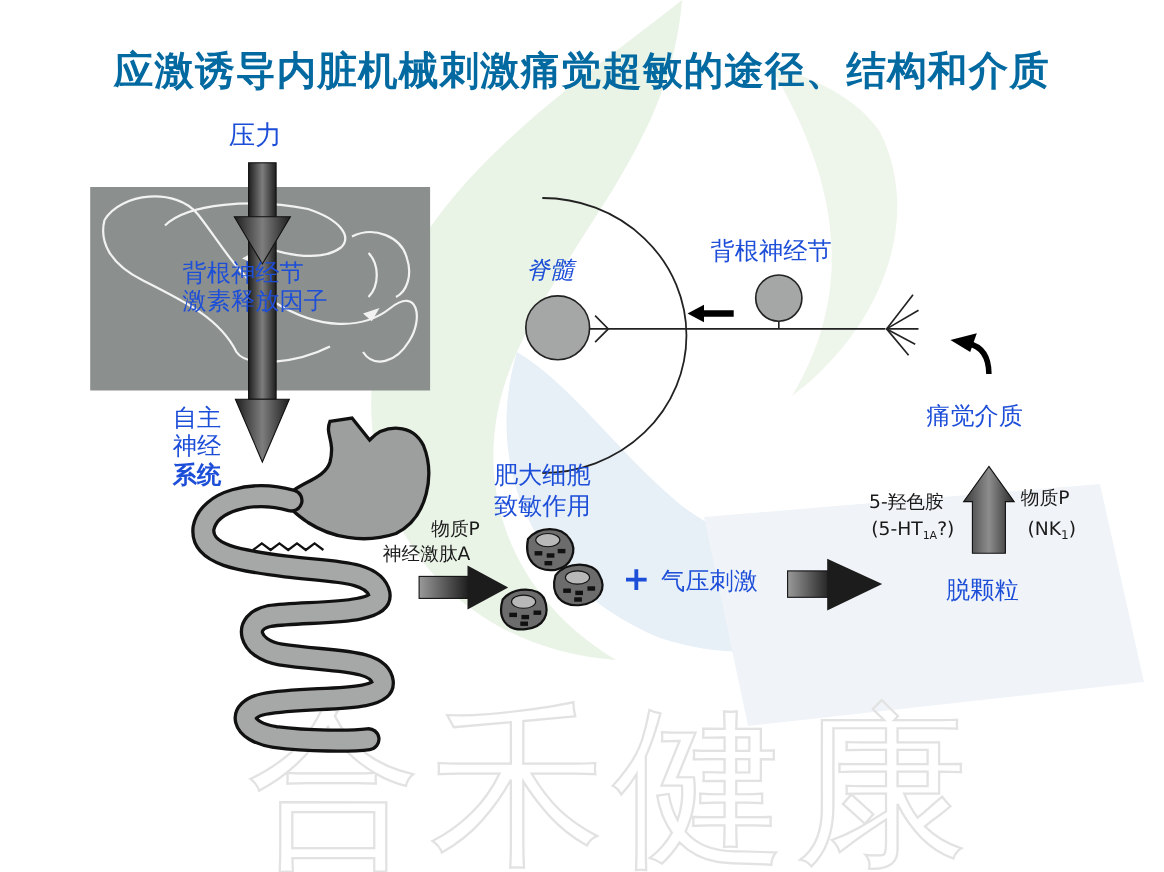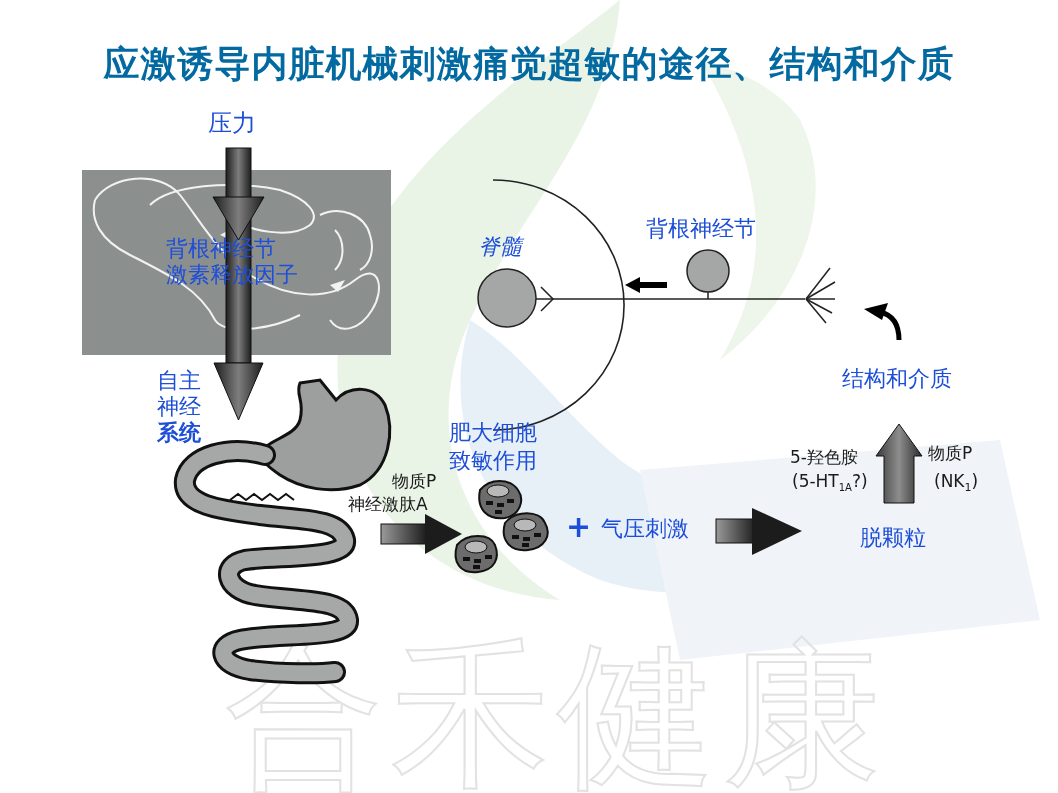--- a/index.html
+++ b/index.html
@@ -137,21 +137,21 @@
   <div class="abs lbl" style="left:208px;top:110px;font-size:24px;">压力</div>
   <div class="abs lbl" style="left:166px;top:236px;">背根神经节</div>
   <div class="abs lbl" style="left:166px;top:262px;">激素释放因子</div>
 
   <div class="abs lbl" style="left:157px;top:368px;">自主</div>
   <div class="abs lbl" style="left:157px;top:394px;">神经</div>
   <div class="abs lbl" style="left:157px;top:420px;font-weight:bold;">系统</div>
 
   <div class="abs lbl" style="left:478px;top:234px;font-style:italic;">脊髓</div>
   <div class="abs lbl" style="left:646px;top:216px;">背根神经节</div>
-  <div class="abs lbl" style="left:842px;top:366px;">结构和介质</div>
+  <div class="abs lbl" style="left:842px;top:366px;">痛觉介质</div>
 
   <div class="abs lbl" style="left:449px;top:420px;">肥大细胞</div>
   <div class="abs lbl" style="left:449px;top:448px;text-align:center;">致敏作用</div>
 
   <div class="abs lbl-sm" style="left:392px;top:470px;">物质P</div>
   <div class="abs lbl-sm" style="left:348px;top:493px;">神经激肽A</div>
 
   <div class="abs lbl" style="left:566px;top:514px;font-size:30px;font-weight:bold;">+</div>
   <div class="abs lbl" style="left:601px;top:516px;">气压刺激</div>
 

